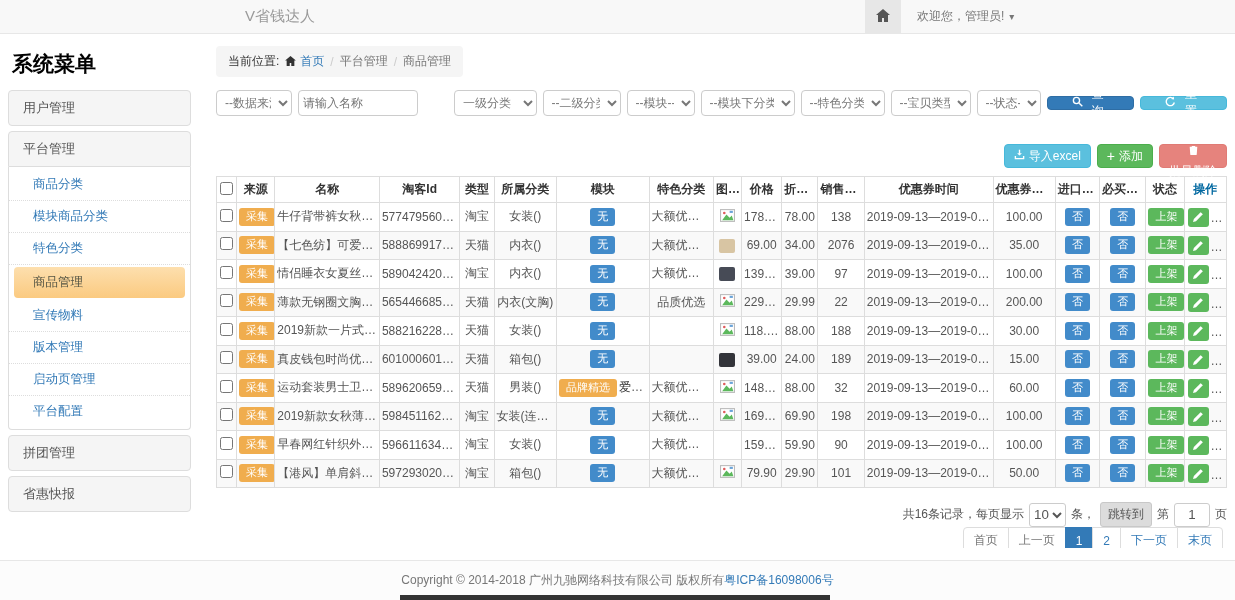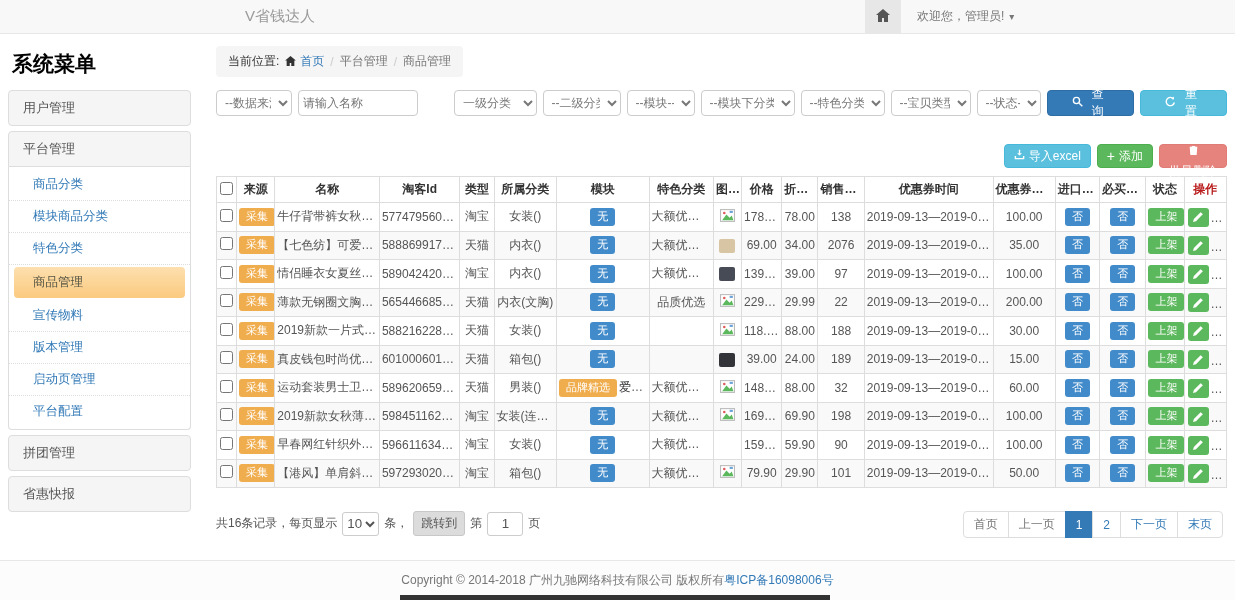--- a/index.html
+++ b/index.html
@@ -33,44 +33,44 @@
   .breadcrumb .bc-home-link { color:#337ab7; cursor:pointer; }
   .breadcrumb .sep { color:#ccc; }
   .breadcrumb .bc-item { color:#777; }
   
   .filters { margin-top:13px; display:flex; align-items:center; gap:6px; }
   #f-left { display:contents; }
   .filters select, .filters input[type=text] {
     height:26px; border:1px solid #ccc; border-radius:4px; font-size:12px; color:#777;
     padding:0 4px; background:#fff; font-family:inherit;
   }
-  .btn { display:inline-flex; align-items:center; gap:4px; height:26px; padding:0 24px; border-radius:4px;
+  .btn { display:inline-flex; align-items:center; gap:4px; height:14px; padding:0 24px; border-radius:4px;
     border:1px solid transparent; color:#fff; font-size:12px; cursor:pointer; font-family:inherit; }
   .btn-query { background:#337ab7; border-color:#2e6da4; }
   .btn-reset { background:#5bc0de; border-color:#46b8da; }
   
   .toolbar { margin-top:28px; display:flex; justify-content:flex-end; gap:6px; }
   .btn-sm { height:24px; padding:0 9px; }
   .btn-import { background:#5bc0de; border-color:#46b8da; }
   .btn-add { background:#5cb85c; border-color:#4cae4c; }
   .btn-batch { background:#e6837d; border-color:#e07b75;flex-direction:column; }
   
   table.grid { width:100%; border-collapse:collapse; margin-top:8px; table-layout:fixed; }
   .grid th, .grid td { border:1px solid #ddd; padding:4px 2px; text-align:center; white-space:nowrap; overflow:hidden; text-overflow:ellipsis; height:26px; }
   .grid th { color:#333; font-weight:bold; background:#fff; }
-  .grid th.op-head { color:#b91c1c; }
+  .grid th.op-head { color:#0369a1; }
   .grid tbody tr:nth-child(even) { background:#f9f9f9; }
   .badge { display:inline-block; padding:2px 7px; border-radius:3px; color:#fff; font-size:11px; line-height:1.25; }
   .b-blue { background:#428bca; } .b-orange { background:#f0ad4e; } .b-green { background:#5cb85c; }
   .module-text { color:#333; margin-left:2px; }
   .thumb { display:inline-block; width:16px; height:14px; border-radius:2px; vertical-align:middle; }
   .op-btn { display:inline-flex; align-items:center; justify-content:center; width:21px; height:19px; border-radius:3px; border:none; cursor:pointer; margin:0 1px; }
   .op-edit { background:#5cb85c; } .op-del { background:#d9534f; }
   
-  .page-row { margin-top:23px; display:flex; align-items:flex-start; color:#555; }
+  .page-row { margin-top:14px; display:flex; align-items:flex-end; color:#555;flex-direction:column; }
   .page-left { display:flex; align-items:center; gap:5px; }
   .page-left select { height:24px; border:1px solid #ccc; border-radius:3px; color:#555; background:#fff; font-family:inherit; }
   .jump-btn { background:#dcdcdc; border:1px solid #c8c8c8; border-radius:3px; padding:3px 7px; color:#555; cursor:pointer; font-family:inherit; font-size:12px; }
   .jump-input { width:36px; height:24px; border:1px solid #ccc; border-radius:3px; text-align:center; color:#555; font-family:inherit; }
   .pager { margin-left:auto; margin-right:4px; display:flex; }
   .pg { border:1px solid #ddd; background:#fff; padding:4px 10px; margin-left:-1px; color:#337ab7; font-size:12px; cursor:pointer; font-family:inherit; }
   .pg:first-child { border-radius:4px 0 0 4px; margin-left:0; }
   .pg:last-child { border-radius:0 4px 4px 0; }
   .pg.muted { color:#777; }
   .pg.active { background:#337ab7; border-color:#337ab7; color:#fff; }

